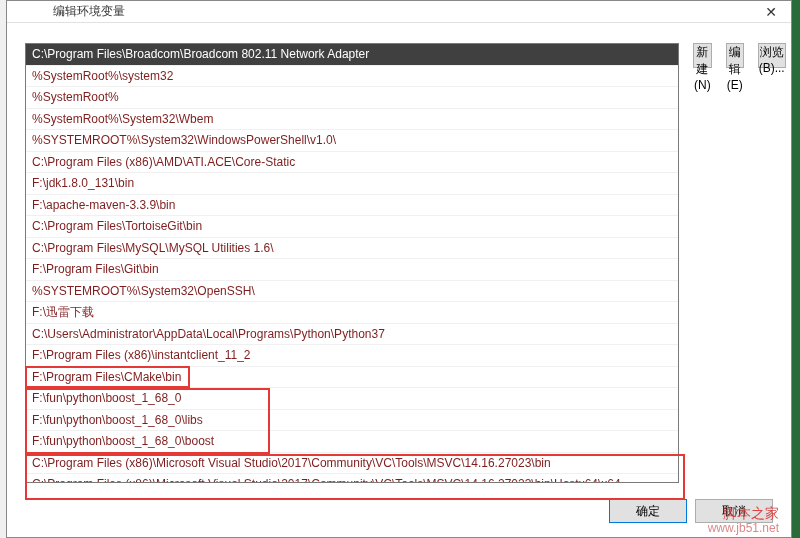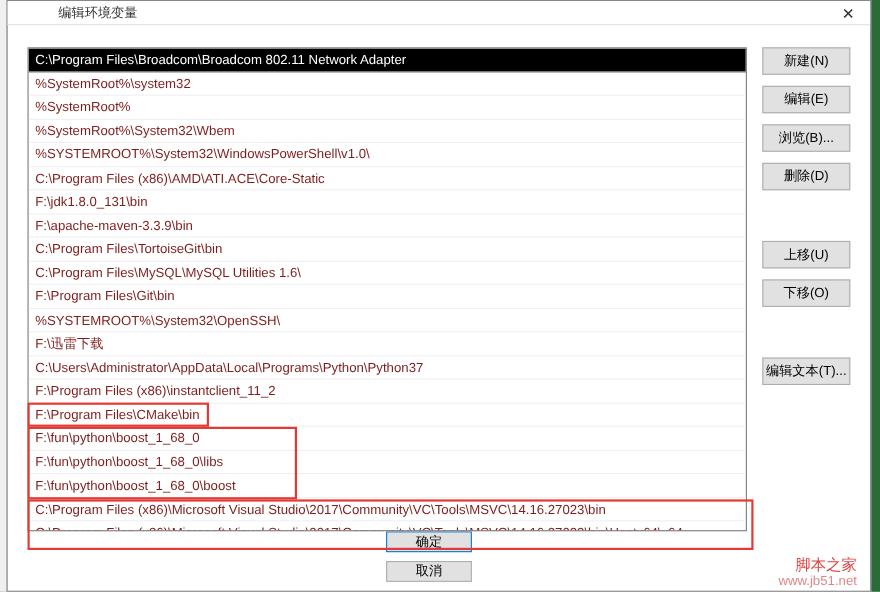--- a/index.html
+++ b/index.html
@@ -66,53 +66,52 @@
   line-height: 21.5px;
   padding: 0 6px;
   color: #7f1d1d;
   border-bottom: 1px solid #f0f0f0;
   white-space: nowrap;
   overflow: hidden;
   text-overflow: ellipsis;
   font-size: 12px;
 }
 .list-item.selected {
-  background: #000000;
+  background: #404040;
   color: #fff;
 }
 .highlight-box {
   position: absolute;
   border: 2px solid #e53935;
   pointer-events: none;
   z-index: 5;
 }
 .btn-col {
   width: 80px;
   display: flex;
-  flex-direction: column;
-  gap: 0;
+  flex-direction: row;
+  gap: 14px;
 }
 .btn {
   height: 25px;
   border: 1px solid #adadad;
   background: #e1e1e1;
   font-size: 12px;
   color: #000;
   cursor: pointer;
   margin-bottom: 10px;
 }
 .btn-gap-lg { margin-top: 36px; }
 .bottom-bar {
   height: 44px;
   display: flex;
   align-items: center;
   justify-content: flex-end;
   gap: 8px;
   padding: 0 18px 8px 0;
-  flex-direction: column;
 }
 .bottom-btn {
   width: 78px;
   height: 24px;
   border: 1px solid #adadad;
   background: #e1e1e1;
   font-size: 12px;
   cursor: pointer;
 }
 .bottom-btn.primary { border: 1px solid #0078d7; }

